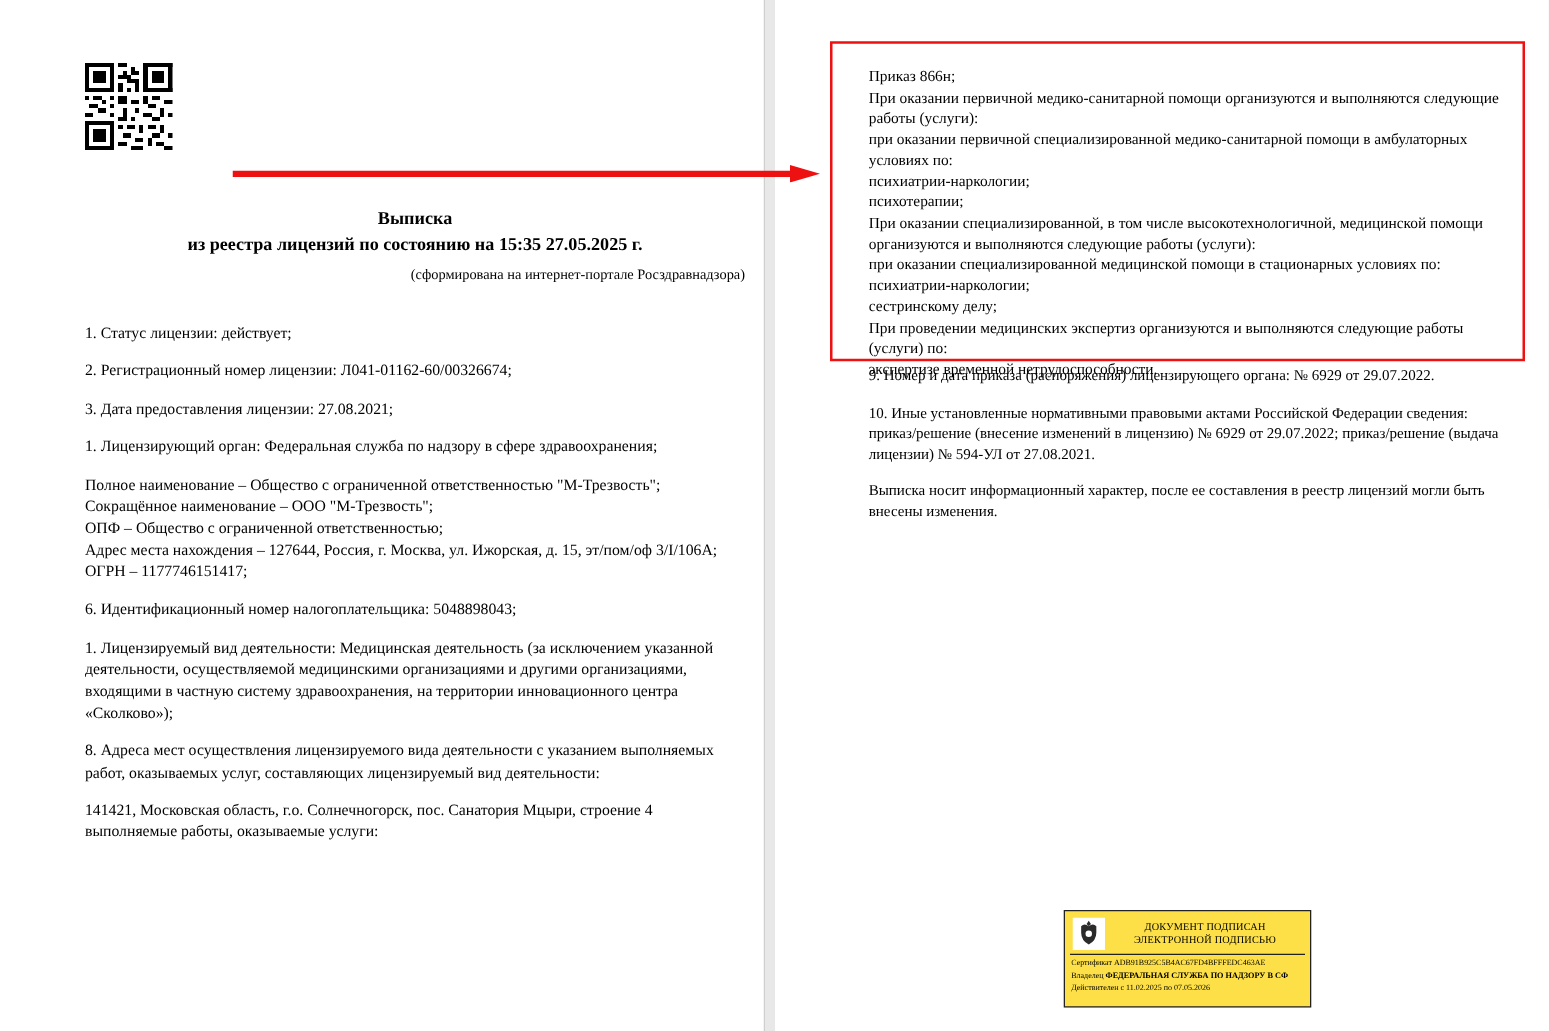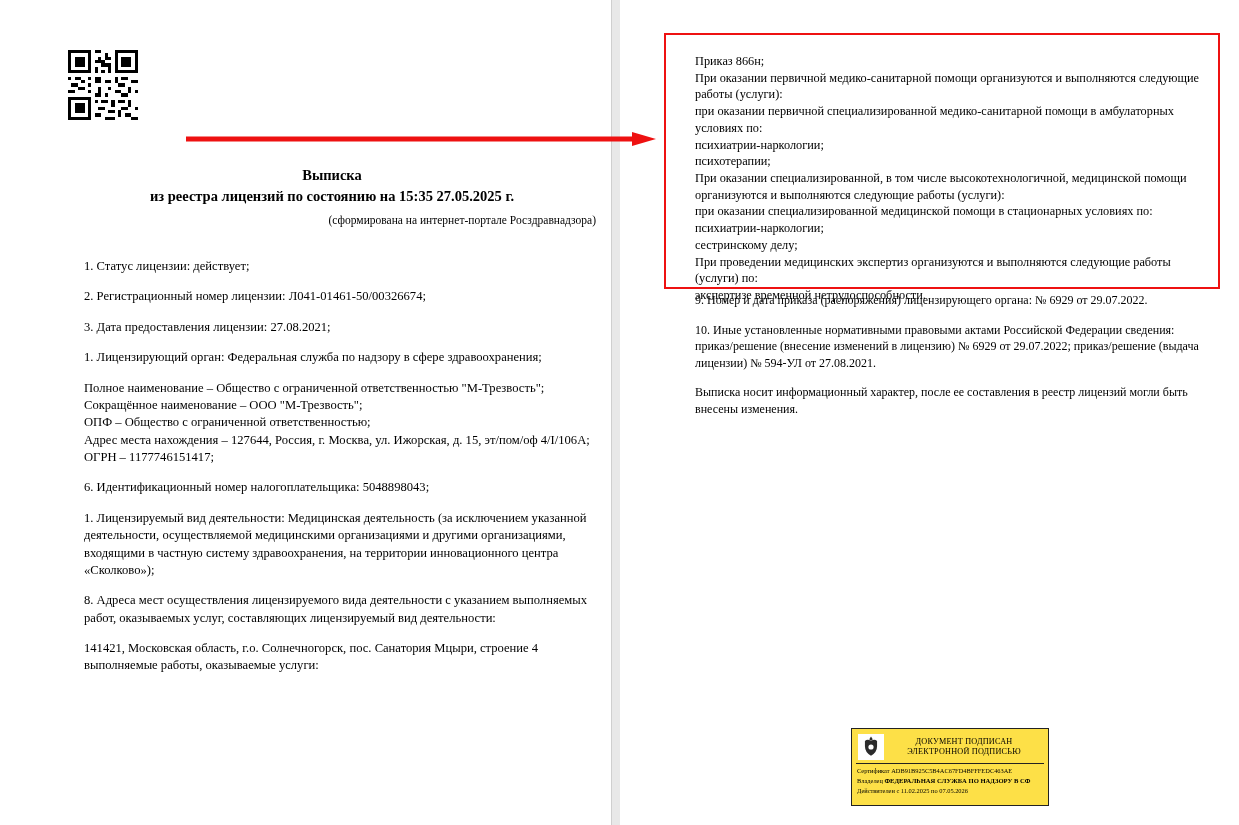--- a/index.html
+++ b/index.html
@@ -66,21 +66,21 @@
   .portal-note {
     position: absolute;
     left: 68px;
     top: 214px;
     width: 528px;
     text-align: right;
     font-size: 11.5px;
   }
   .left-body {
     position: absolute;
-    left: 84px;
+    left: 68px;
     top: 258px;
     width: 520px;
     font-size: 12.6px;
     line-height: 1.38;
   }
   .left-body p {
     margin: 0 0 13px 0;
   }
   .nowrapblock { white-space: pre-line; }
 
@@ -234,27 +234,27 @@
 
   <div class="doc-title">
     <div>Выписка</div>
     <div>из реестра лицензий по состоянию на 15:35 27.05.2025 г.</div>
   </div>
 
   <div class="portal-note">(сформирована на интернет-портале Росздравнадзора)</div>
 
   <div class="left-body">
     <p>1. Статус лицензии: действует;</p>
-    <p>2. Регистрационный номер лицензии: Л041-01461-50/00326674;</p>
+    <p>2. Регистрационный номер лицензии: Л041-01162-60/00326674;</p>
     <p>3. Дата предоставления лицензии: 27.08.2021;</p>
     <p>1. Лицензирующий орган: Федеральная служба по надзору в сфере здравоохранения;</p>
     <p class="nowrapblock">Полное наименование – Общество с ограниченной ответственностью "М-Трезвость";
 Сокращённое наименование – ООО "М-Трезвость";
 ОПФ – Общество с ограниченной ответственностью;
-Адрес места нахождения – 127644, Россия, г. Москва, ул. Ижорская, д. 15, эт/пом/оф 4/I/106А;
+Адрес места нахождения – 127644, Россия, г. Москва, ул. Ижорская, д. 15, эт/пом/оф 3/I/106А;
 ОГРН – 1177746151417;</p>
     <p>6. Идентификационный номер налогоплательщика: 5048898043;</p>
     <p>1. Лицензируемый вид деятельности: Медицинская деятельность (за исключением указанной деятельности, осуществляемой медицинскими организациями и другими организациями, входящими в частную систему здравоохранения, на территории инновационного центра «Сколково»);</p>
     <p>8. Адреса мест осуществления лицензируемого вида деятельности с указанием выполняемых работ, оказываемых услуг, составляющих лицензируемый вид деятельности:</p>
     <p class="nowrapblock">141421, Московская область, г.о. Солнечногорск, пос. Санатория Мцыри, строение 4
 выполняемые работы, оказываемые услуги:</p>
   </div>
 </div>
 
 <div class="page page-right">

